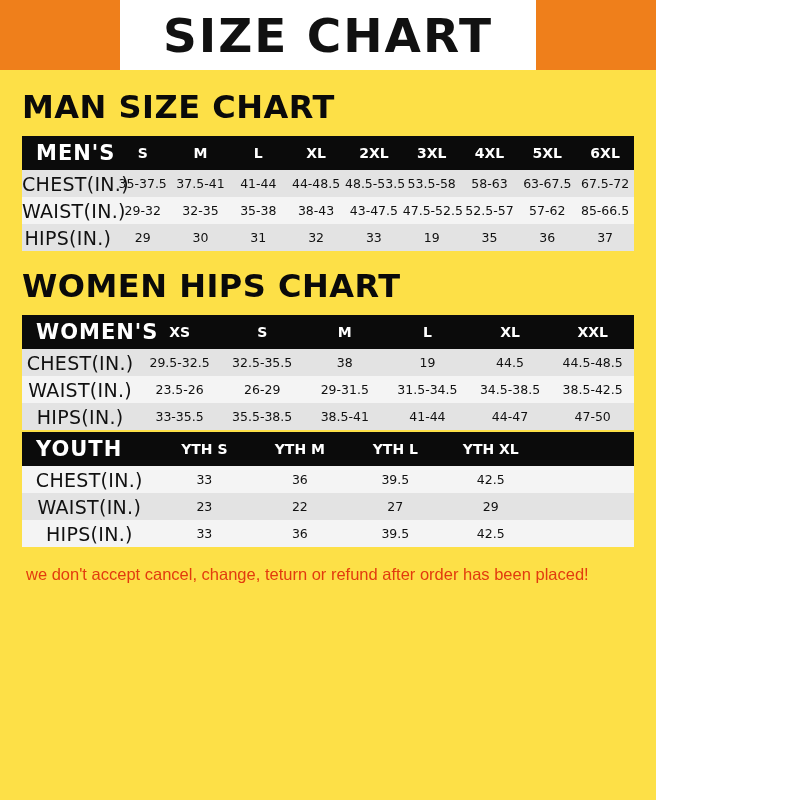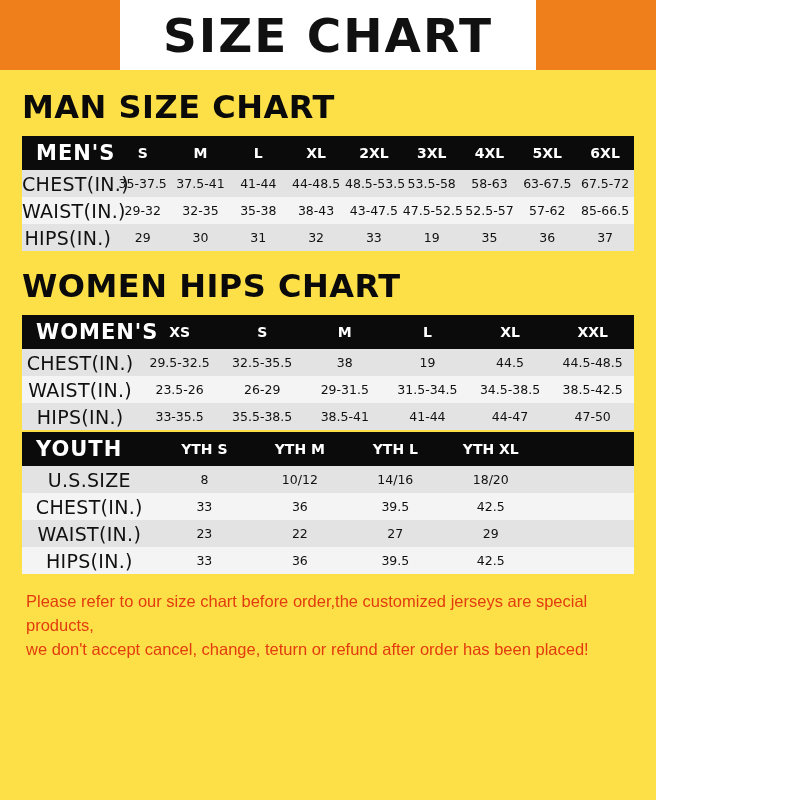--- a/index.html
+++ b/index.html
@@ -277,28 +277,20 @@
           <tr>
             <th class="rowlabel">YOUTH</th>
             <th>YTH S</th>
             <th>YTH M</th>
             <th>YTH L</th>
             <th>YTH XL</th>
             <th></th>
           </tr>
         </thead>
         <tbody>
-          <tr class="odd">
-            <td class="rowlabel">U.S.SIZE</td>
-            <td>8</td>
-            <td>10/12</td>
-            <td>14/16</td>
-            <td>18/20</td>
-            <td></td>
-          </tr>
           <tr class="even">
             <td class="rowlabel">CHEST(IN.)</td>
             <td>33</td>
             <td>36</td>
             <td>39.5</td>
             <td>42.5</td>
             <td></td>
           </tr>
           <tr class="odd">
             <td class="rowlabel">WAIST(IN.)</td>
@@ -314,18 +306,17 @@
             <td>36</td>
             <td>39.5</td>
             <td>42.5</td>
             <td></td>
           </tr>
         </tbody>
       </table>
     </div>
 
     <div class="note">
-      <span class="line">Please refer to our size chart before order,the customized jerseys are special products,</span>
       <span class="line">we don't accept cancel, change, teturn or refund after order has been placed!</span>
     </div>
 
   </div>
 </div>
 
 </body></html>

